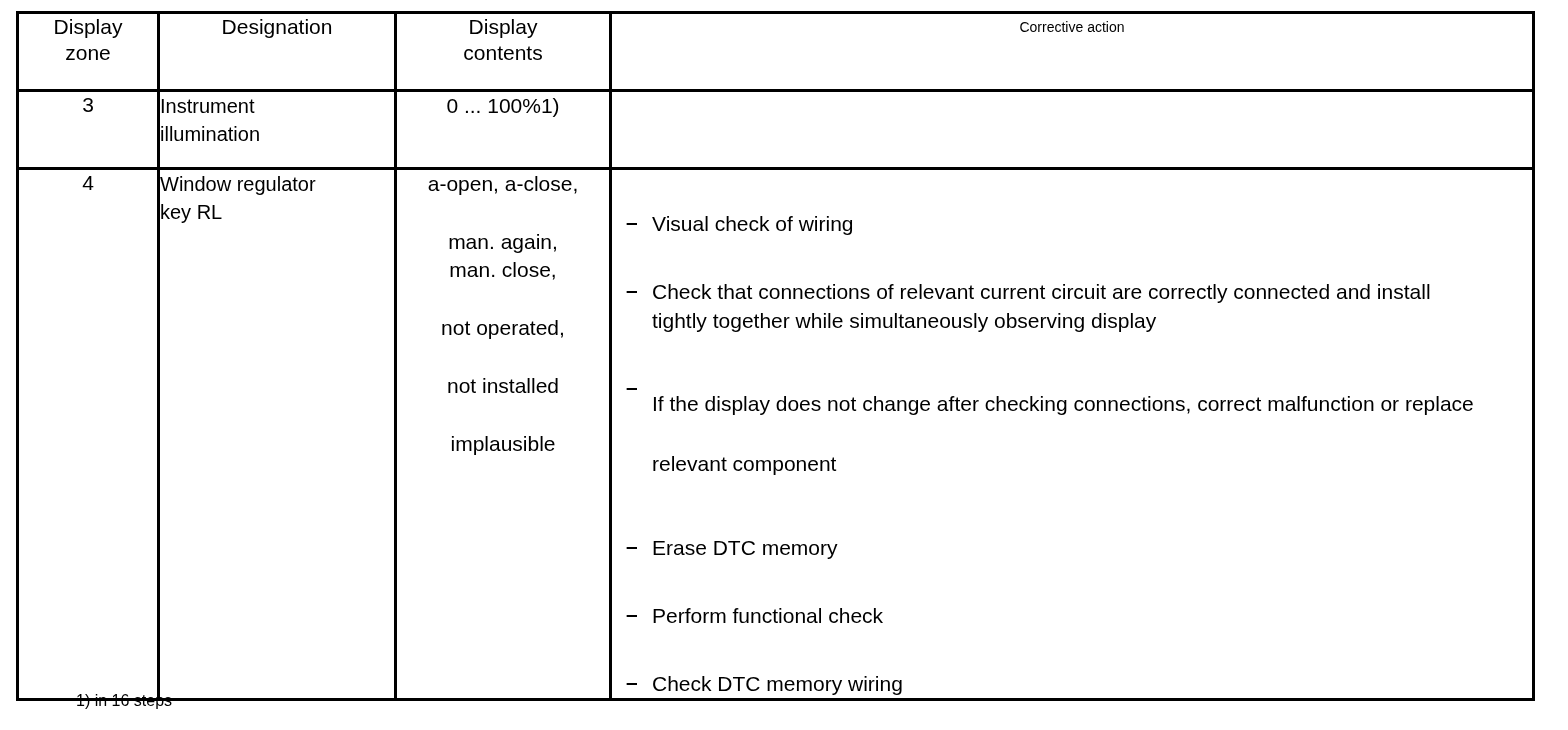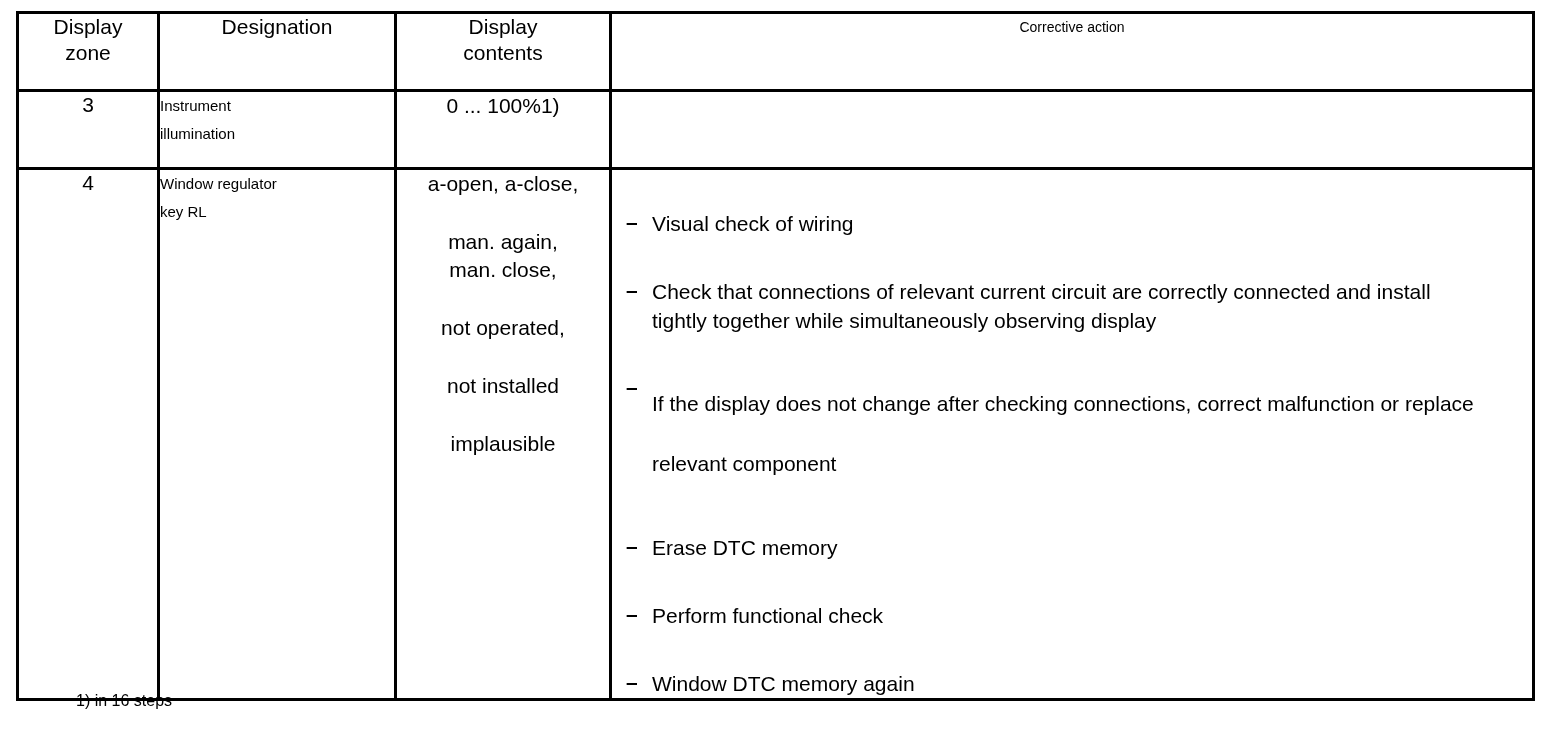--- a/index.html
+++ b/index.html
@@ -67,21 +67,21 @@
   
   .cell-zone {
     text-align: center;
     font-size: 21px;
     line-height: 26px;
     padding-top: 14px;
     box-sizing: border-box;
   }
   .cell-desig {
     text-align: left;
-    font-size: 15px;
+    font-size: 20px;
     line-height: 28px;
     padding: 13px 0 0 14px;
     box-sizing: border-box;
   }
   .cell-desig .l2 { display: block; }
 
   .cell-contents {
     text-align: center;
     font-size: 21px;
     line-height: 28px;
@@ -234,21 +234,21 @@
               <li>
                 <span class="dash">–</span>
                 <span class="txt wide">Erase DTC memory</span>
               </li>
               <li>
                 <span class="dash">–</span>
                 <span class="txt wide">Perform functional check</span>
               </li>
               <li>
                 <span class="dash">–</span>
-                <span class="txt wide">Window DTC memory again</span>
+                <span class="txt wide">Check DTC memory wiring</span>
               </li>
             </ul>
         </td>
       </tr>
 
     </tbody>
   </table>
 
   <div class="footnote">1) in 16 steps</div>
 

